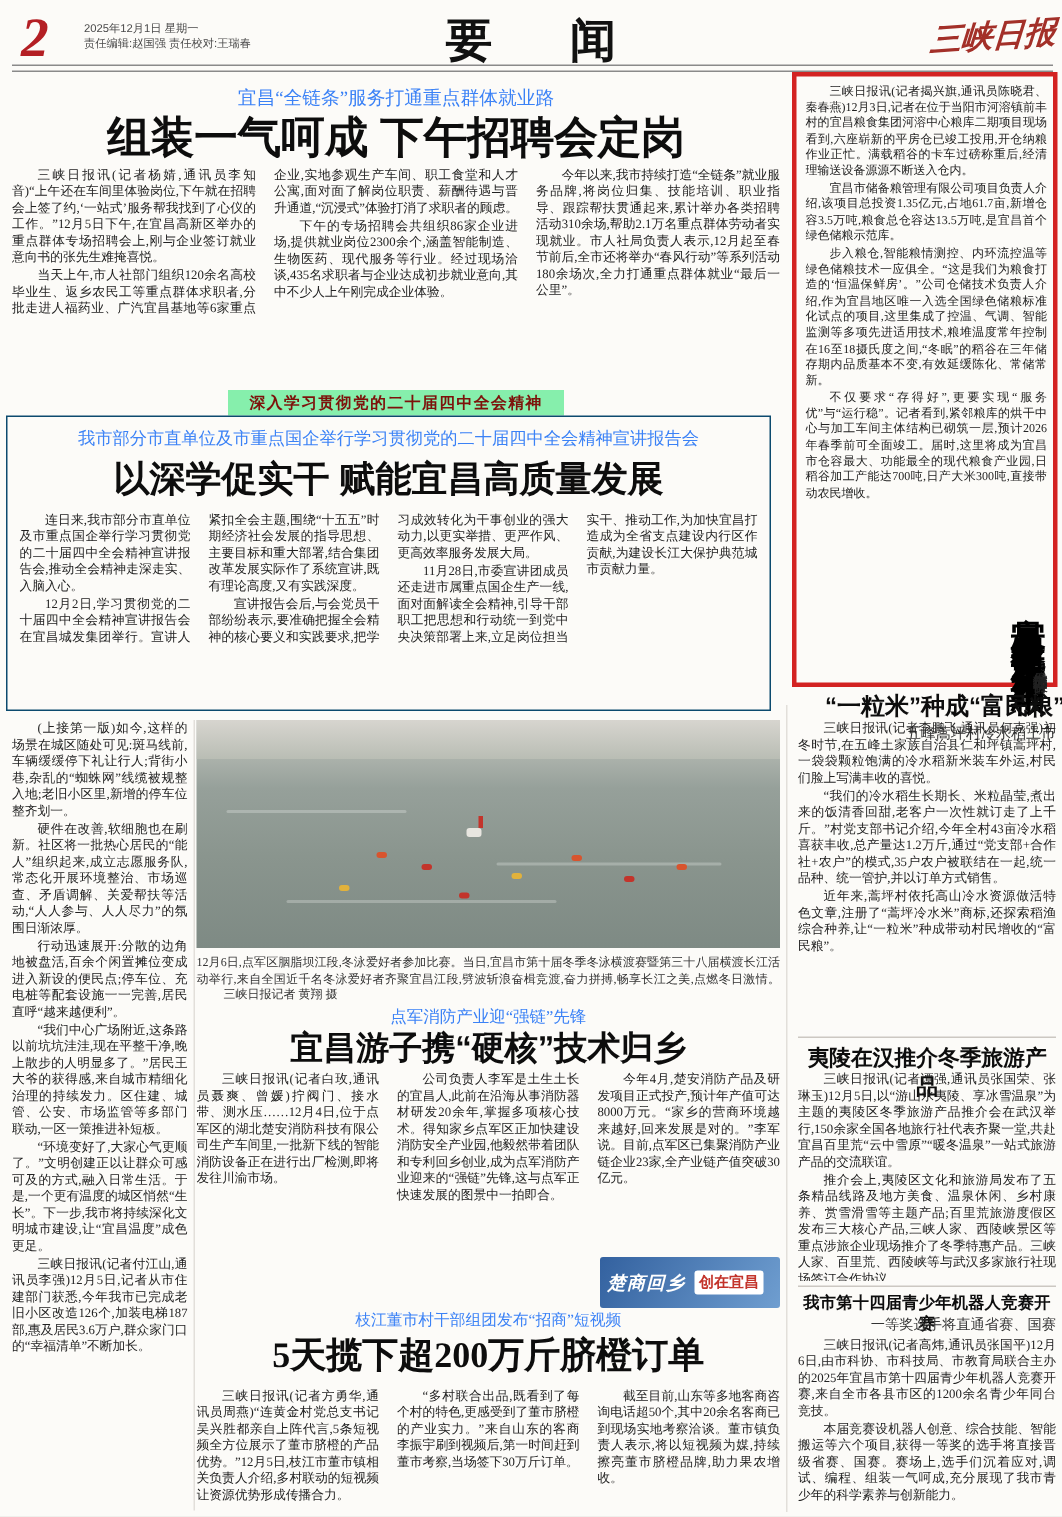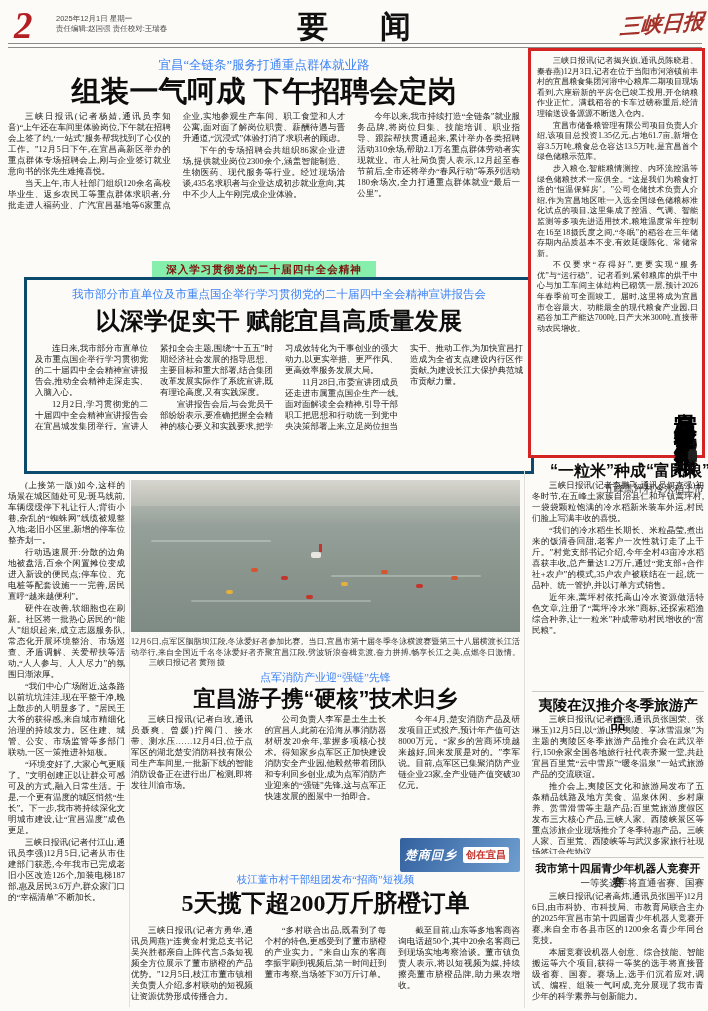--- a/index.html
+++ b/index.html
@@ -23,21 +23,21 @@
             font-weight:900;color:#0d0d0d;white-space:nowrap;}
   .body-cols{font-size:8.5px;line-height:11px;text-align:justify;overflow:hidden;column-gap:12px;}
   
   .t-kicker{left:8px;top:57px;width:512px;font-size:12.5px;}
   .t-headline{left:8px;top:72px;width:512px;font-size:29px;}
   .t-body{left:8px;top:111px;width:512px;height:146px;column-count:3;}
   
   .banner-wrap{left:8px;top:259px;width:512px;text-align:center;}
   .banner{display:inline-block;background:#86efac;color:#7d120b;font-weight:900;
           font-size:10.5px;padding:2px 14px;letter-spacing:1px;}
-  .study-box{left:24px;top:277px;width:510px;height:197px;border:3px solid #0c4a6e;
+  .study-box{left:4px;top:277px;width:510px;height:197px;border:1px solid #0c4a6e;
              box-sizing:border-box;padding:5px 8px;background:#fcfbf8;}
   .s-kicker{font-size:11.5px;margin-top:2px;}
   .s-headline{font-size:24px;margin-top:3px;}
   .s-body{column-count:4;height:128px;margin-top:6px;font-size:8.5px;}
   
   .left-col{left:8px;top:480px;width:117px;height:527px;font-size:8.5px;line-height:11px;
             text-align:justify;overflow:hidden;}
   .v-rule1{left:129px;top:480px;height:527px;border-left:1px solid #e2dfda;}
   .v-rule2{left:524px;top:470px;height:538px;border-left:1px solid #e2dfda;}
   
@@ -122,22 +122,22 @@
     <div class="body-cols s-body">
         <p>连日来,我市部分市直单位及市重点国企举行学习贯彻党的二十届四中全会精神宣讲报告会,推动全会精神走深走实、入脑入心。</p>
         <p>12月2日,学习贯彻党的二十届四中全会精神宣讲报告会在宜昌城发集团举行。宣讲人紧扣全会主题,围绕“十五五”时期经济社会发展的指导思想、主要目标和重大部署,结合集团改革发展实际作了系统宣讲,既有理论高度,又有实践深度。</p>
         <p>宣讲报告会后,与会党员干部纷纷表示,要准确把握全会精神的核心要义和实践要求,把学习成效转化为干事创业的强大动力,以更实举措、更严作风、更高效率服务发展大局。</p>
         <p>11月28日,市委宣讲团成员还走进市属重点国企生产一线,面对面解读全会精神,引导干部职工把思想和行动统一到党中央决策部署上来,立足岗位担当实干、推动工作,为加快宜昌打造成为全省支点建设内行区作贡献,为建设长江大保护典范城市贡献力量。</p>
       </div>
   </div>
 
   <div class="abs left-col">
       <p>(上接第一版)如今,这样的场景在城区随处可见:斑马线前,车辆缓缓停下礼让行人;背街小巷,杂乱的“蜘蛛网”线缆被规整入地;老旧小区里,新增的停车位整齐划一。</p>
+      <p>硬件在改善,软细胞也在刷新。社区将一批热心居民的“能人”组织起来,成立志愿服务队,常态化开展环境整治、市场巡查、矛盾调解、关爱帮扶等活动,“人人参与、人人尽力”的氛围日渐浓厚。</p>
       <p>行动迅速展开:分散的边角地被盘活,百余个闲置摊位变成进入新设的便民点;停车位、充电桩等配套设施一一完善,居民直呼“越来越便利”。</p>
-      <p>硬件在改善,软细胞也在刷新。社区将一批热心居民的“能人”组织起来,成立志愿服务队,常态化开展环境整治、市场巡查、矛盾调解、关爱帮扶等活动,“人人参与、人人尽力”的氛围日渐浓厚。</p>
       <p>“我们中心广场附近,这条路以前坑坑洼洼,现在平整干净,晚上散步的人明显多了。”居民王大爷的获得感,来自城市精细化治理的持续发力。区住建、城管、公安、市场监管等多部门联动,一区一策推进补短板。</p>
       <p>“环境变好了,大家心气更顺了。”文明创建正以让群众可感可及的方式,融入日常生活。于是,一个更有温度的城区悄然“生长”。下一步,我市将持续深化文明城市建设,让“宜昌温度”成色更足。</p>
       <p>三峡日报讯(记者付江山,通讯员李强)12月5日,记者从市住建部门获悉,今年我市已完成老旧小区改造126个,加装电梯187部,惠及居民3.6万户,群众家门口的“幸福清单”不断加长。</p>
     </div>
   <div class="abs v-rule1"></div>
   <div class="abs v-rule2"></div>
 
   <div class="abs photo">
     <div class="shore"></div>
     <div class="streak" style="left:20px;top:60px;width:120px;"></div>

